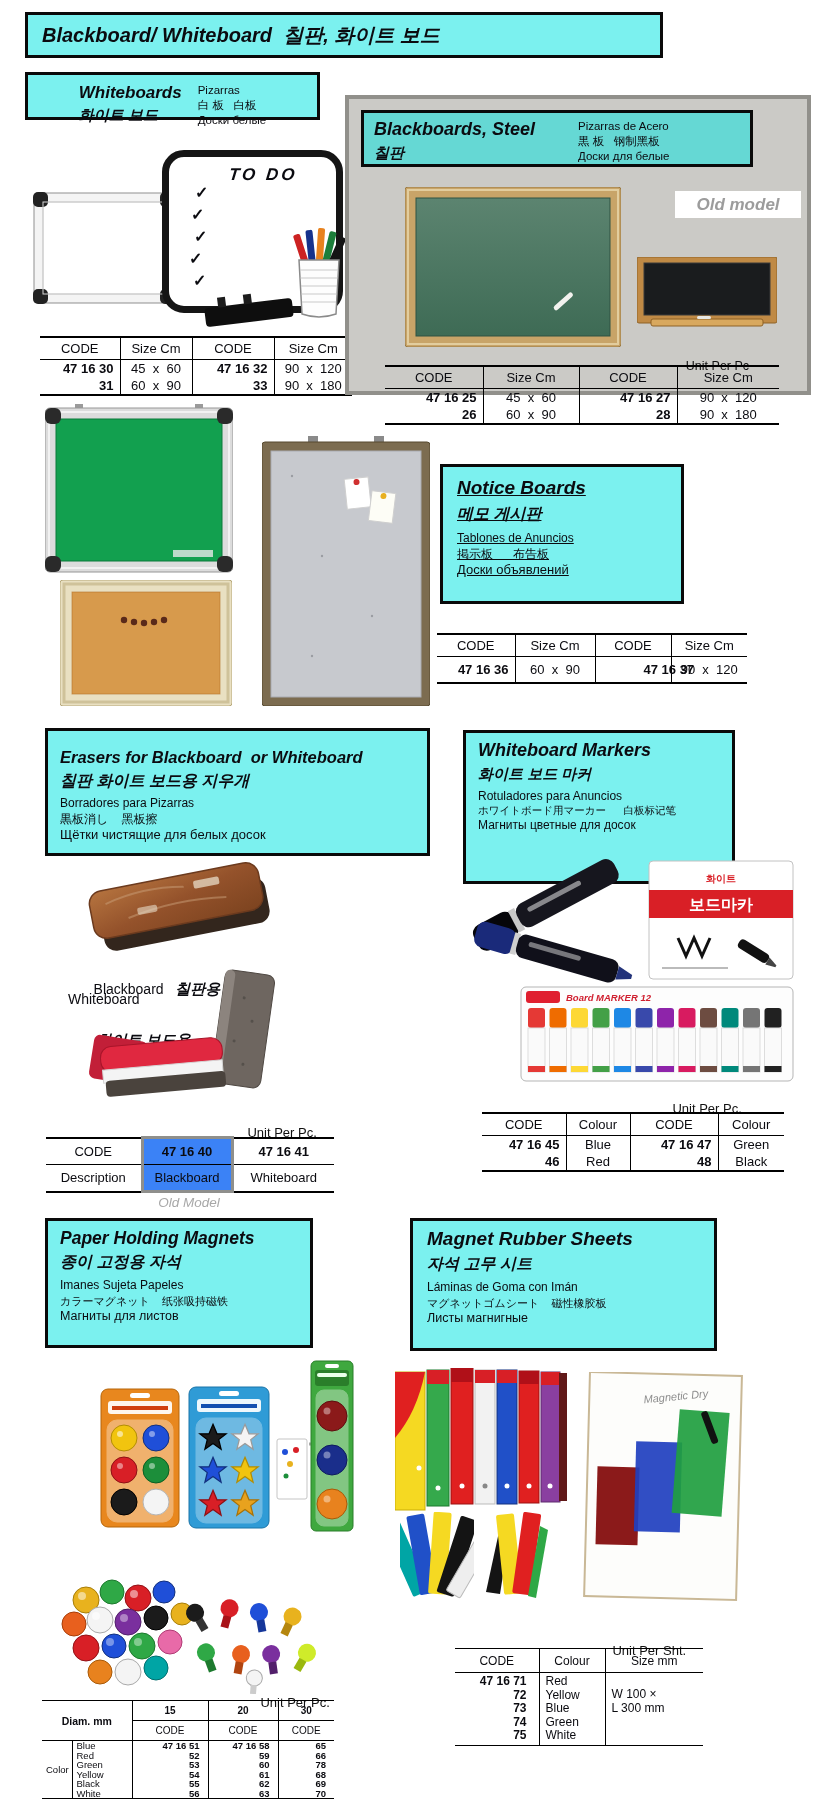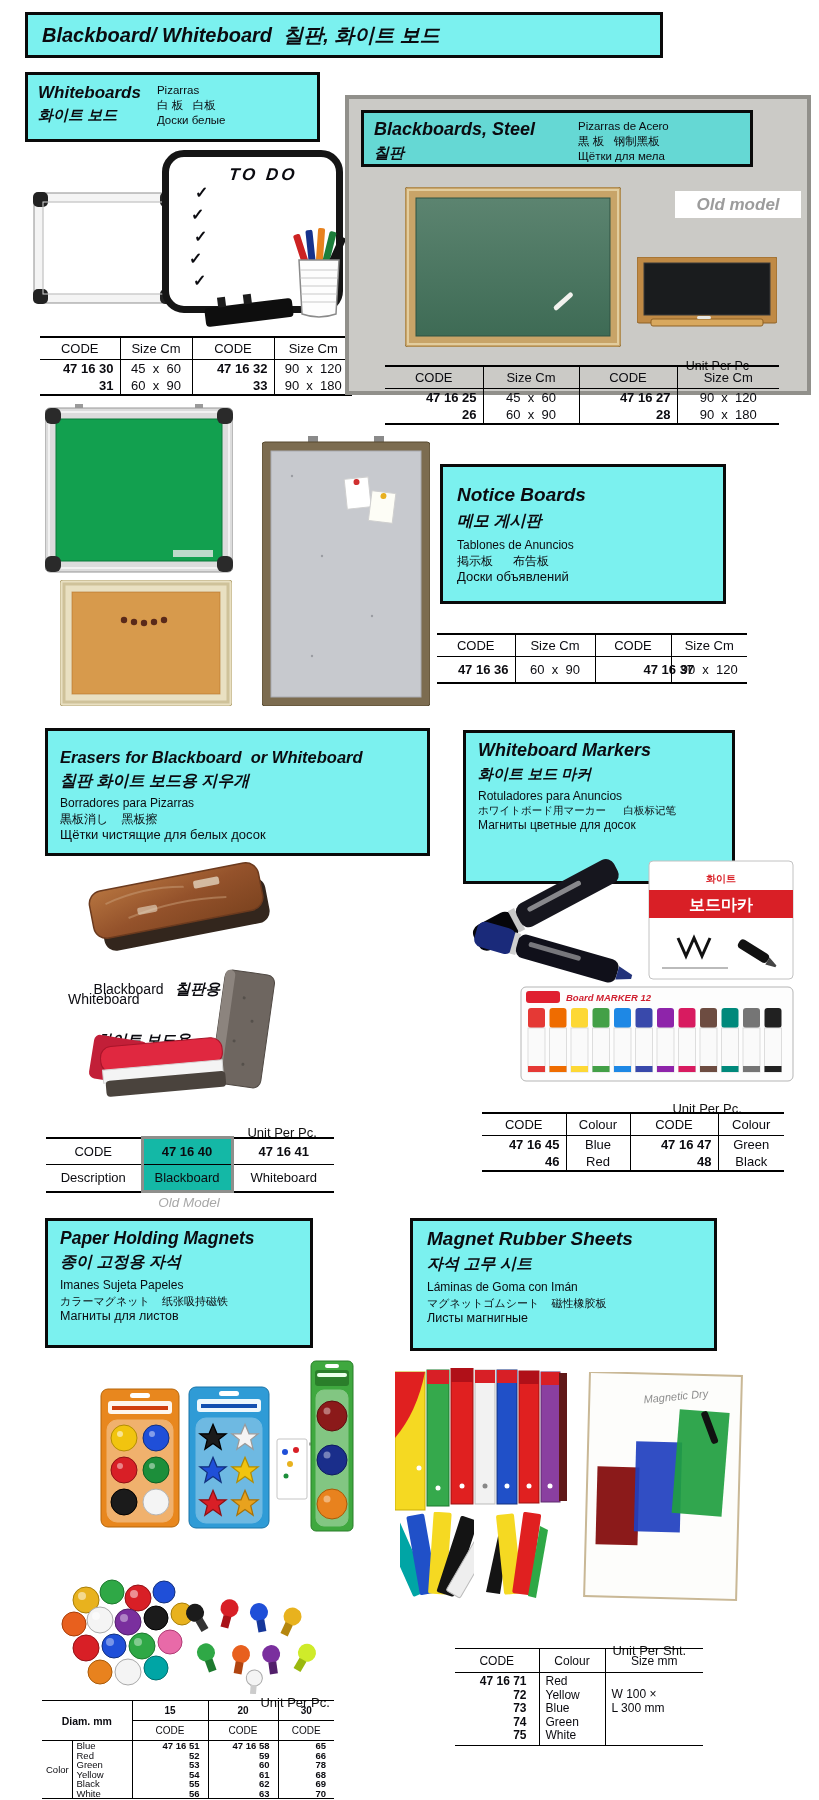--- a/index.html
+++ b/index.html
@@ -17,21 +17,21 @@
   table.cat td{padding:1px 6px;box-sizing:border-box;white-space:pre;}
   table.cat tr.hdr td{border-bottom:1.5px solid #000;text-align:center;height:22px;vertical-align:middle;}
   table.cat td.vl{border-left:1.5px solid #000;}
   td.code{font-weight:bold;text-align:right;padding-right:10px;}
   td.size{text-align:center;}
   
   table.etab{position:absolute;border-collapse:collapse;table-layout:fixed;
              border-top:2px solid #000;border-bottom:2px solid #000;font-size:13px;}
   table.etab td{text-align:center;height:27px;vertical-align:middle;box-sizing:border-box;}
   table.etab tr:first-child td{border-bottom:1.5px solid #000;}
-  table.etab td.gcell{background:#14b8a6;border-left:3px solid #8f8f8c;border-right:3px solid #8f8f8c;}
+  table.etab td.gcell{background:#3b82f6;border-left:3px solid #8f8f8c;border-right:3px solid #8f8f8c;}
   table.etab tr:first-child td.gcell{border-top:3px solid #8f8f8c;}
   table.etab tr:last-child td.gcell{border-bottom:3px solid #8f8f8c;}
   
   table.mtab{position:absolute;border-collapse:collapse;table-layout:fixed;
              border-top:1.5px solid #000;border-bottom:1.5px solid #000;font-size:10px;}
   table.mtab td{padding:0 4px;box-sizing:border-box;white-space:pre;}
   table.mtab td.vl{border-left:1px solid #000;}
   table.mtab tr.mr1 td{height:20px;text-align:center;font-weight:bold;border-bottom:1px solid #000;vertical-align:middle;}
   table.mtab td.diam{font-weight:normal;text-align:center;vertical-align:middle;border-bottom:1.5px solid #000;font-size:10.5px;}
   table.mtab tr.mr2 td{height:20px;text-align:center;font-weight:normal;border-bottom:1.5px solid #000;vertical-align:middle;}
@@ -72,21 +72,21 @@
           <stop offset="1" stop-color="#3E6B55"></stop>
     </linearGradient>
     <path id="star5" d="M0,-11 L3.2,-3.4 L10.5,-3.4 L4.6,1.3 L6.5,9 L0,4.4 L-6.5,9 L-4.6,1.3 L-10.5,-3.4 L-3.2,-3.4 Z"></path>
   </defs>
     </svg>
 
   <div class="cyan" style="left:25px;top:12px;width:638px;height:46px;display:flex;align-items:center;">
     <div class="ttl" style="font-size:20px;padding-left:14px;">Blackboard/ Whiteboard  칠판, 화이트 보드</div>
   </div>
 
-  <div class="cyan" style="left:25px;top:72px;width:295px;height:70px;display:flex;gap:16px;padding:8px 10px;">
+  <div class="cyan" style="left:25px;top:72px;width:295px;height:48px;display:flex;gap:16px;padding:8px 10px;justify-content:center;">
     <div>
       <div class="ttl" style="font-size:17px;">Whiteboards</div>
       <div class="ttl" style="font-size:15px;margin-top:3px;">화이트 보드</div>
     </div>
     <div>
       <div class="sub">Pizarras</div>
       <div class="sub">白 板   白板</div>
       <div class="sub">Доски белые</div>
     </div>
   </div>
@@ -154,21 +154,21 @@
 
   <div class="abs" style="left:345px;top:95px;width:466px;height:300px;background:#CBCAC6;border:4px solid #91908B;">
     <div class="abs" style="left:12px;top:11px;width:392px;height:57px;background:#65D8D4;border:3px solid #0a0a0a;display:flex;gap:14px;padding:6px 10px;">
       <div style="width:190px;">
         <div class="ttl" style="font-size:18px;">Blackboards, Steel</div>
         <div class="ttl" style="font-size:15px;margin-top:3px;">칠판</div>
       </div>
       <div>
         <div class="sub">Pizarras de Acero</div>
         <div class="sub">黒 板   钢制黑板</div>
-        <div class="sub">Щётки для мела</div>
+        <div class="sub">Доски для белые</div>
       </div>
     </div>
 
     <div class="abs gray-label" style="left:326px;top:92px;width:126px;height:27px;background:#fff;display:flex;align-items:center;justify-content:center;font-size:17px;">
       <span>Old model</span>
     </div>
 
     <svg class="abs" style="left:56px;top:88px;" width="216" height="160" viewBox="0 0 216 160">
       <rect x="0" y="0" width="216" height="160" rx="3" fill="#C8A468" stroke="#9a7a44"></rect>
       <rect x="3" y="3" width="210" height="154" fill="none" stroke="#e2cd9e" stroke-width="2"></rect>
@@ -258,21 +258,21 @@
     <g transform="rotate(7 120 72)">
         <rect x="108" y="56" width="24" height="30" fill="#fdfdf6" stroke="#cfcfcf"></rect>
         <circle cx="120" cy="60" r="3" fill="#e8b020"></circle>
       </g>
     <circle cx="30" cy="40" r="1.2" fill="#9a9ca2"></circle>
       <circle cx="60" cy="120" r="1.2" fill="#9a9ca2"></circle>
     <circle cx="110" cy="180" r="1.2" fill="#9a9ca2"></circle>
       <circle cx="50" cy="220" r="1.2" fill="#9a9ca2"></circle>
   </svg>
 
-  <div class="cyan" style="left:440px;top:464px;width:286px;height:140px;padding:17px 14px;">
+  <div class="cyan" style="left:440px;top:464px;width:244px;height:140px;padding:10px 14px;text-decoration:underline;">
     <div class="ttl" style="font-size:19px;">Notice Boards</div>
     <div class="ttl" style="font-size:16px;margin:4px 0 8px;">메모 게시판</div>
     <div class="sub" style="font-size:12px;">Tablones de Anuncios</div>
     <div class="sub" style="font-size:12px;">掲示板      布告板</div>
     <div class="sub" style="font-size:13px;">Доски объявлений</div>
   </div>
 
   <table class="cat" style="left:437px;top:633px;width:310px;">
     <colgroup>
         <col style="width:78px">

